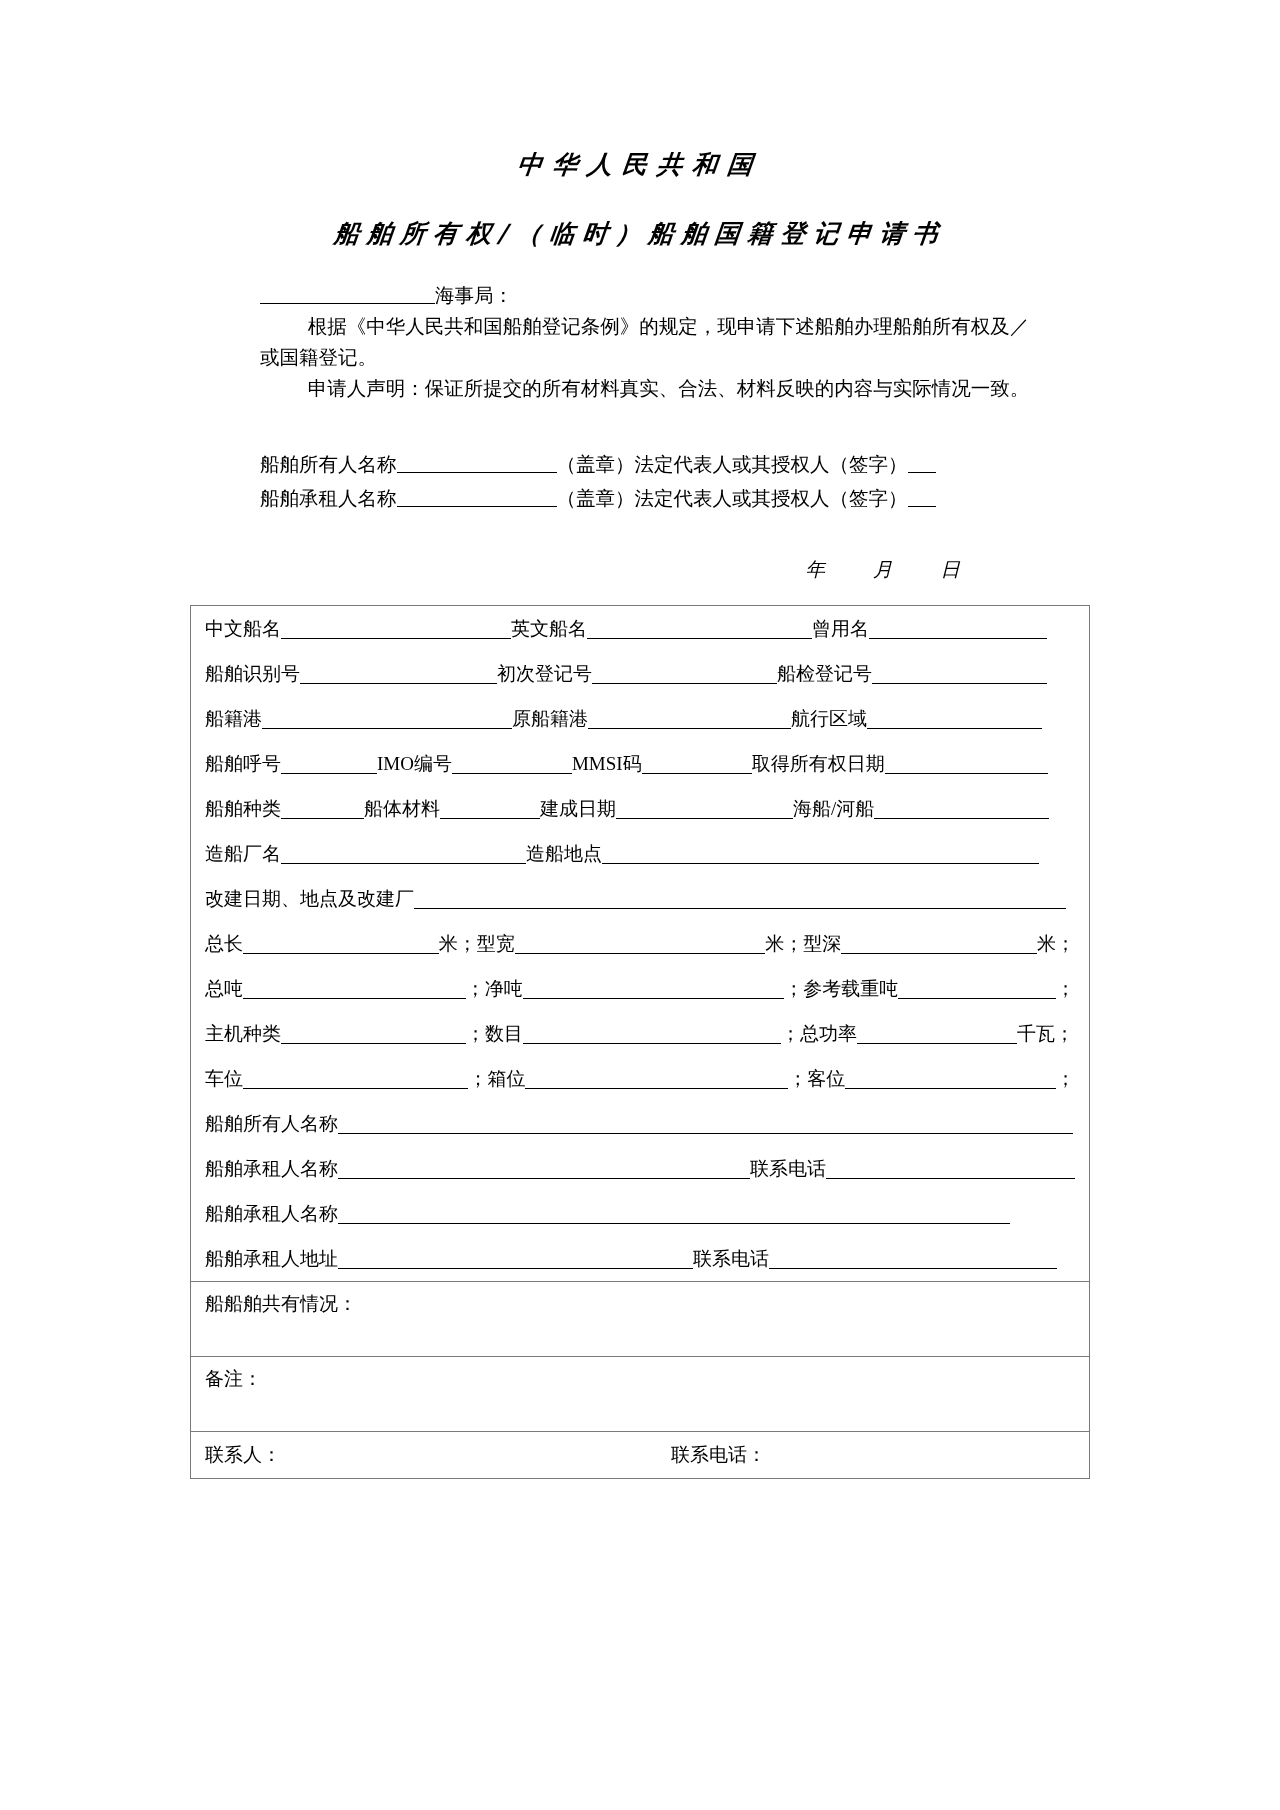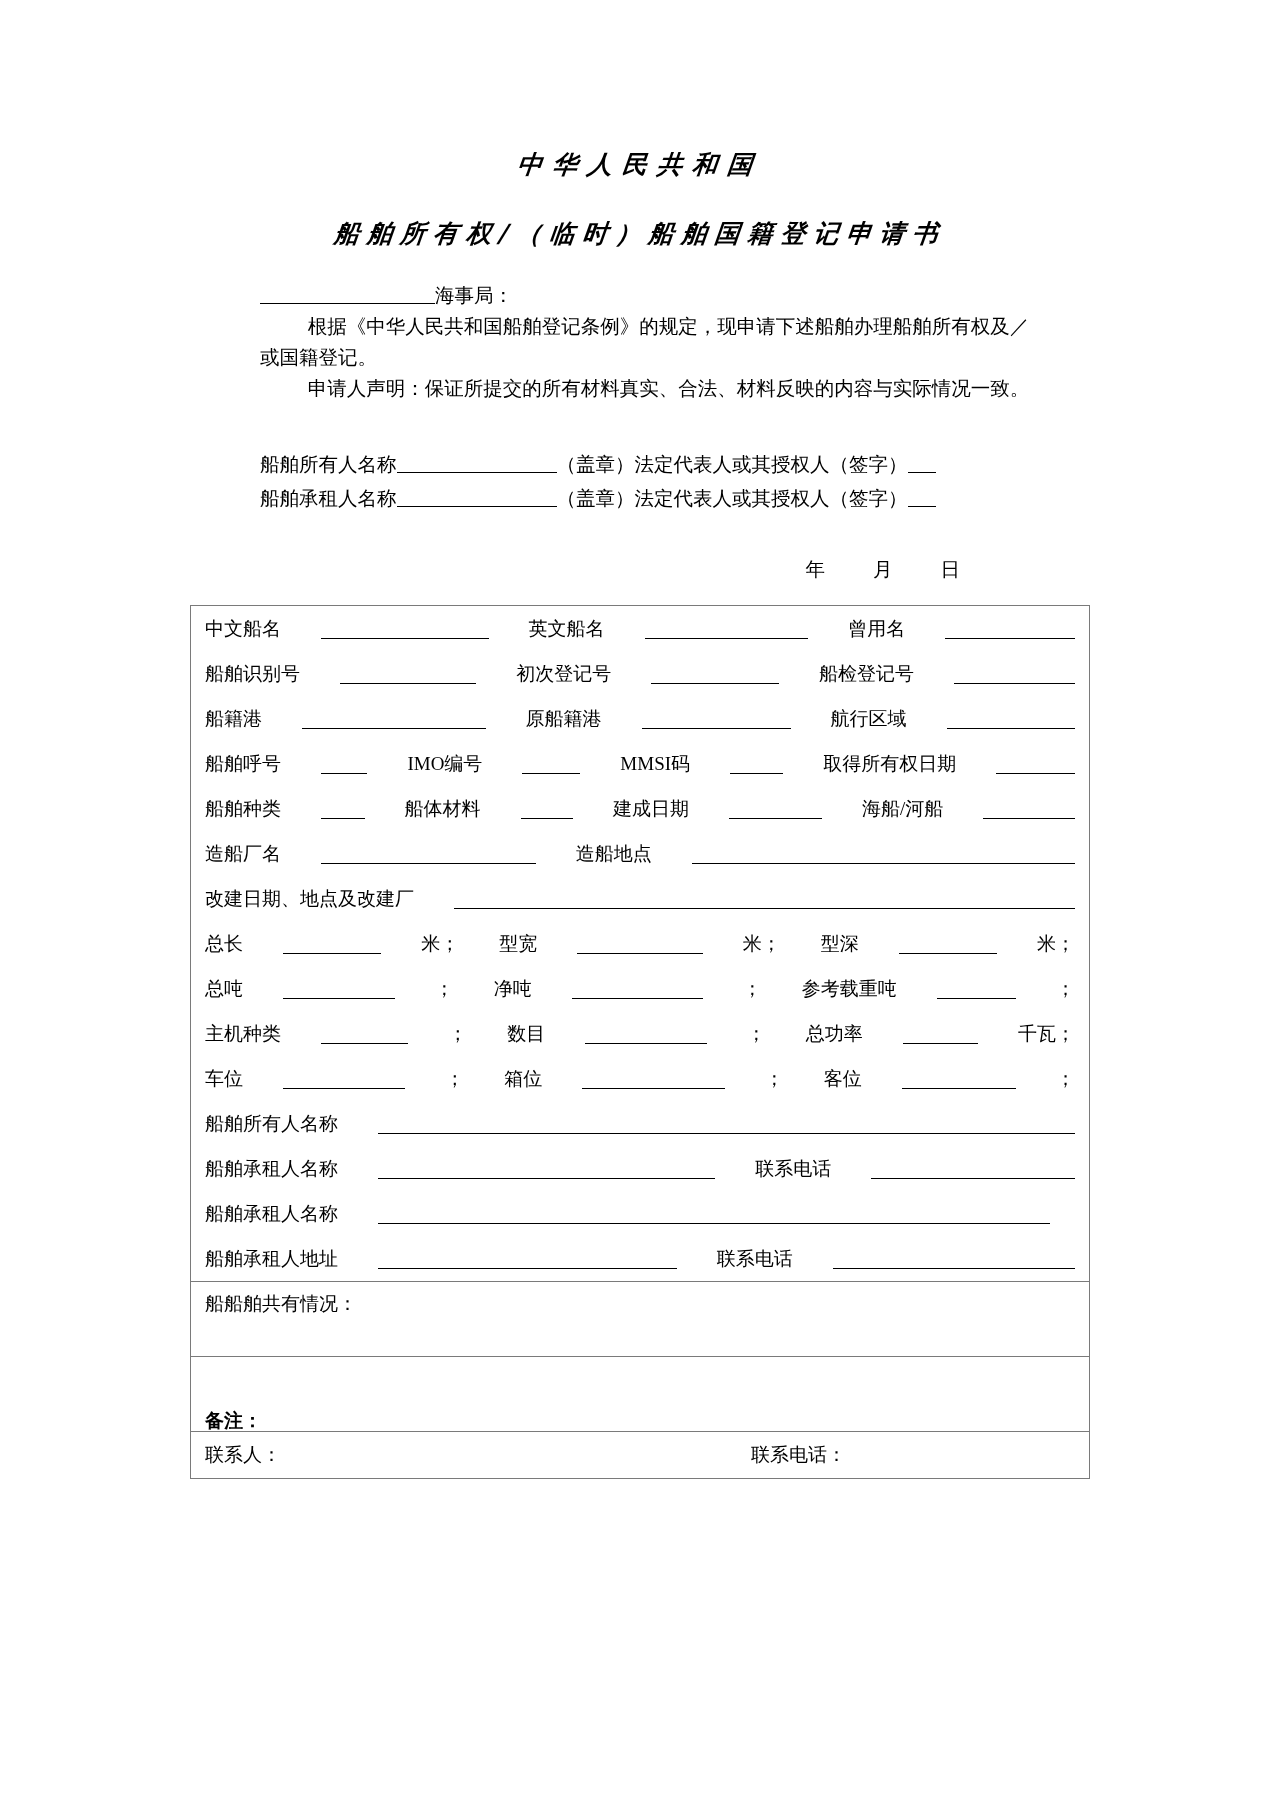--- a/index.html
+++ b/index.html
@@ -83,40 +83,40 @@
 
   
   .date-row {
     width: 880px;
     margin: 12px auto;
     box-sizing: border-box;
     font-size: 19.5px;
     text-align: right;
     padding-right: 120px;
     margin-top: 40px;
+    font-style: italic;
   }
   .date-row span { display: inline-block; }
   .date-gap { width: 48px; }
 
   
   .ship-table {
     width: 900px;
     margin: 22px auto 0 auto;
     border: 1.2px solid #7a7a7a;
     box-sizing: border-box;
   }
   .tr {
     padding: 0 14px;
     font-size: 19px;
     line-height: 20px;
     white-space: nowrap;
     height: 45px;
     display: flex;
     align-items: center;
-    gap: 40px;
   }
   .tr.sep {
     border-top: 1.2px solid #7a7a7a;
   }
   .lbl { }
   .fill {
     display: inline-block;
     border-bottom: 1.2px solid #000;
     height: 1.02em;
     vertical-align: baseline;
@@ -262,21 +262,21 @@
       </div>
       <div class="tr">
         <span class="lbl">船舶承租人地址</span>
         <span class="fill" style="width: 355px;"></span>
         <span class="lbl">联系电话</span>
         <span class="fill" style="width: 288px;"></span>
       </div>
       <div class="tr sep" style="height: 62px; align-items: flex-start; padding-top: 12px;">
         <span>船船舶共有情况：</span>
       </div>
-      <div class="tr sep" style="height: 62px; align-items: flex-end; padding-top: 12px; font-weight: bold;">
+      <div class="tr sep" style="height: 62px; align-items: flex-start; padding-top: 12px;">
         <span>备注：</span>
       </div>
       <div class="tr sep" style="height: 46px;">
         <span>联系人：</span>
         <span style="display: inline-block; width: 390px;"></span>
         <span>联系电话：</span>
       </div>
     </div>
 
 </div>

